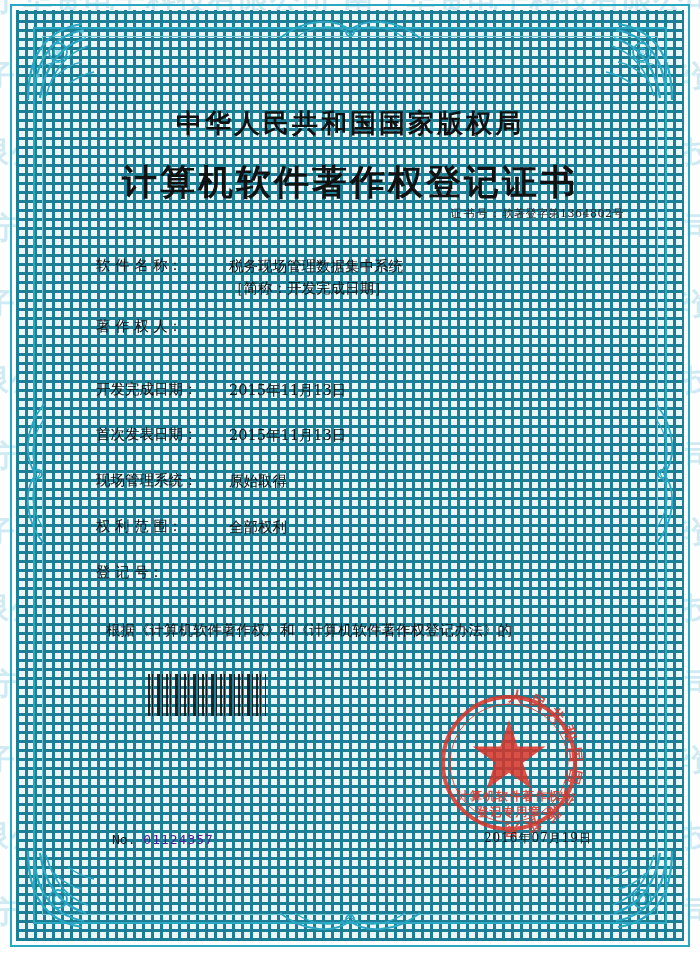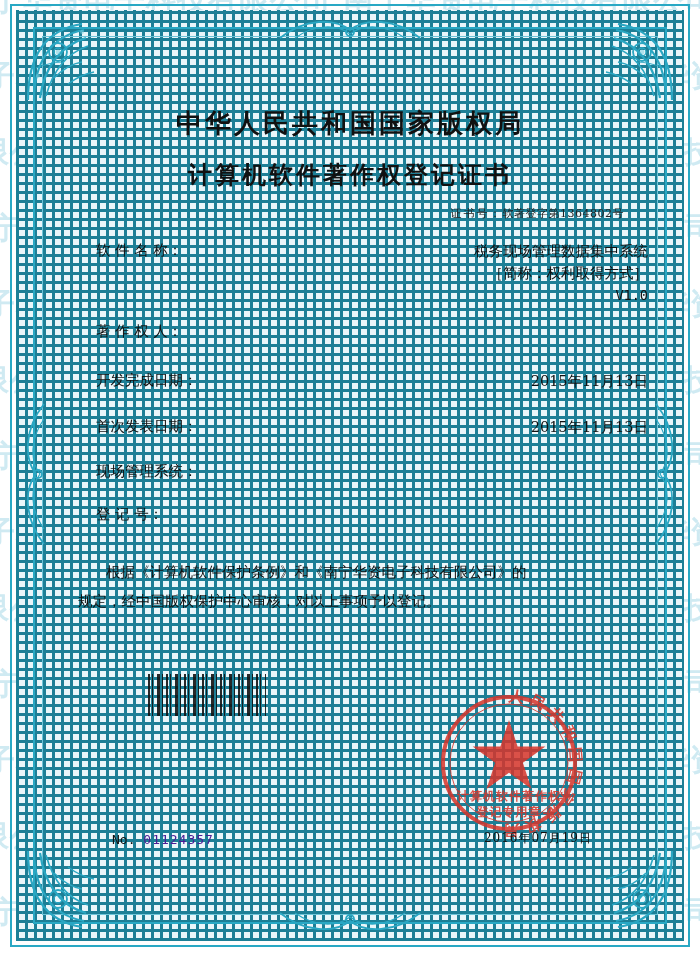--- a/index.html
+++ b/index.html
@@ -116,21 +116,21 @@
     font-family: "DejaVu Serif", "Liberation Serif", serif;
     font-size: 26px;
     font-weight: 700;
     color: #111111;
     letter-spacing: 3px;
     margin-top: 60px;
   }
   .title2 {
     text-align: center;
     font-family: "DejaVu Serif", "Liberation Serif", serif;
-    font-size: 24px;
+    font-size: 35px;
     font-weight: 700;
     color: #111111;
     letter-spacing: 3px;
     margin-top: 18px;
   }
 
   .cert-no {
     position: absolute;
     right: 24px;
     top: 160px;
@@ -157,26 +157,25 @@
   }
   .flabel {
     width: 118px;
     flex: 0 0 118px;
     letter-spacing: 0px;
     white-space: nowrap;
   }
   .fvalue {
     flex: 1;
     line-height: 1.5;
-    text-align: right;
   }
   .fvalue .sub { display: block; }
   .mono { font-family: "DejaVu Sans Mono", "Liberation Mono", monospace; font-size: 13.5px; }
 
-  .gap-lg { margin-bottom: 30px; }
+  .gap-lg { margin-bottom: 44px; }
   .gap-md { margin-bottom: 24px; }
 
   .legal {
     margin-top: 34px;
     padding: 0 26px 0 26px;
     font-family: "DejaVu Serif", "Liberation Serif", serif;
     font-size: 14.5px;
     color: #111;
     line-height: 2.0;
   }
@@ -365,53 +364,56 @@
     <div class="cert-no">
       <span class="lbl">证书号：</span><span>软著登字第1364802号</span>
     </div>
 
     <div class="fields">
 
       <div class="frow">
         <div class="flabel">软 件 名 称：</div>
         <div class="fvalue">
           <span>税务现场管理数据集中系统</span>
-          <span class="sub">［简称：权利取得方式］</span>
-          <span class="sub mono">V1.0</span>
+          <span class="sub">［简称：开发完成日期］</span>
         </div>
       </div>
 
       <div class="frow gap-lg">
         <div class="flabel">著 作 权 人：</div>
       </div>
 
       <div class="frow gap-md">
         <div class="flabel">开发完成日期：</div>
         <div class="fvalue">2015年11月13日</div>
       </div>
 
       <div class="frow gap-md">
         <div class="flabel">首次发表日期：</div>
         <div class="fvalue">2015年11月13日</div>
       </div>
 
       <div class="frow gap-md">
         <div class="flabel">现场管理系统：</div>
-      </div>
-
+        <div class="fvalue">原始取得</div>
+      </div>
+
+      <div class="frow gap-md">
+        <div class="flabel">权 利 范 围：</div>
+        <div class="fvalue">全部权利</div>
+      </div>
 
       <div class="frow">
         <div class="flabel">登 记 号：</div>
       </div>
 
     </div>
 
     <div class="legal">
-      <p class="indent">根据《计算机软件保护条例》和《南宁华资电子科技有限公司》的</p>
-      <p>规定，经中国版权保护中心审核，对以上事项予以登记。</p>
+      <p class="indent">根据《计算机软件著作权》和《计算机软件著作权登记办法》的</p>
     </div>
 
     <div class="barcode"></div>
 
     <div class="seal">
       <svg width="162" height="162" viewBox="0 0 162 162">
         <defs>
           <path id="sealArc" d="M 81,81 m 0,-62 a 62,62 0 1,1 -0.1,0" fill="none"></path>
         </defs>
         <g opacity="0.85">

